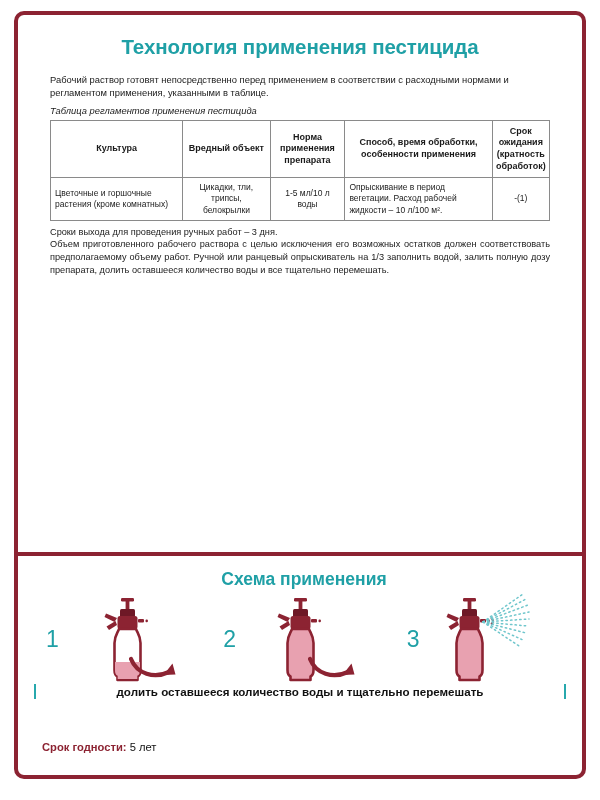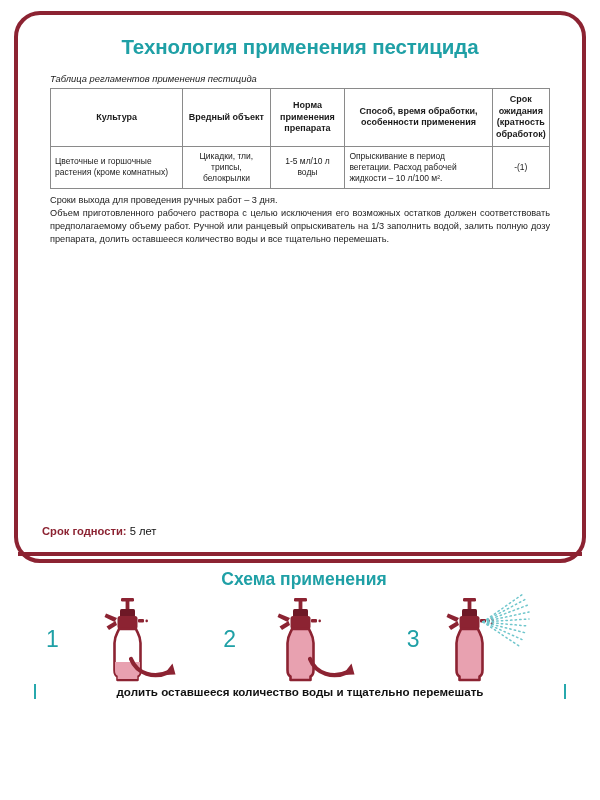--- a/index.html
+++ b/index.html
@@ -13,24 +13,24 @@
     font-family: "Liberation Sans", sans-serif;
     color: #1a1a1a;
     overflow: hidden;
   }
 
   .label-card {
     position: absolute;
     left: 14px;
     top: 11px;
     width: 572px;
-    height: 552px;
+    height: 768px;
     box-sizing: border-box;
     border: 4px solid #8c2332;
-    border-radius: 26px;
+    border-radius: 10px;
     background: #ffffff;
   }
 
   
   .top-section {
     position: absolute;
     left: 0;
     top: 0;
     right: 0;
     padding: 16px 32px 0 32px;
@@ -212,20 +212,21 @@
 </style>
 </head>
 <body>
 
 <div class="label-card">
 
   <div class="top-section">
 
     <div class="main-title">Технология применения пестицида</div>
 
+    <p class="intro-paragraph">Рабочий раствор готовят непосредственно перед применением в соответствии с расходными нормами и регламентом применения, указанными в таблице.</p>
 
     <div class="table-caption">Таблица регламентов применения пестицида</div>
 
     <table class="regs-table">
       <colgroup>
         <col class="col-1">
           <col class="col-2">
           <col class="col-3">
           <col class="col-4">
           <col class="col-5">

